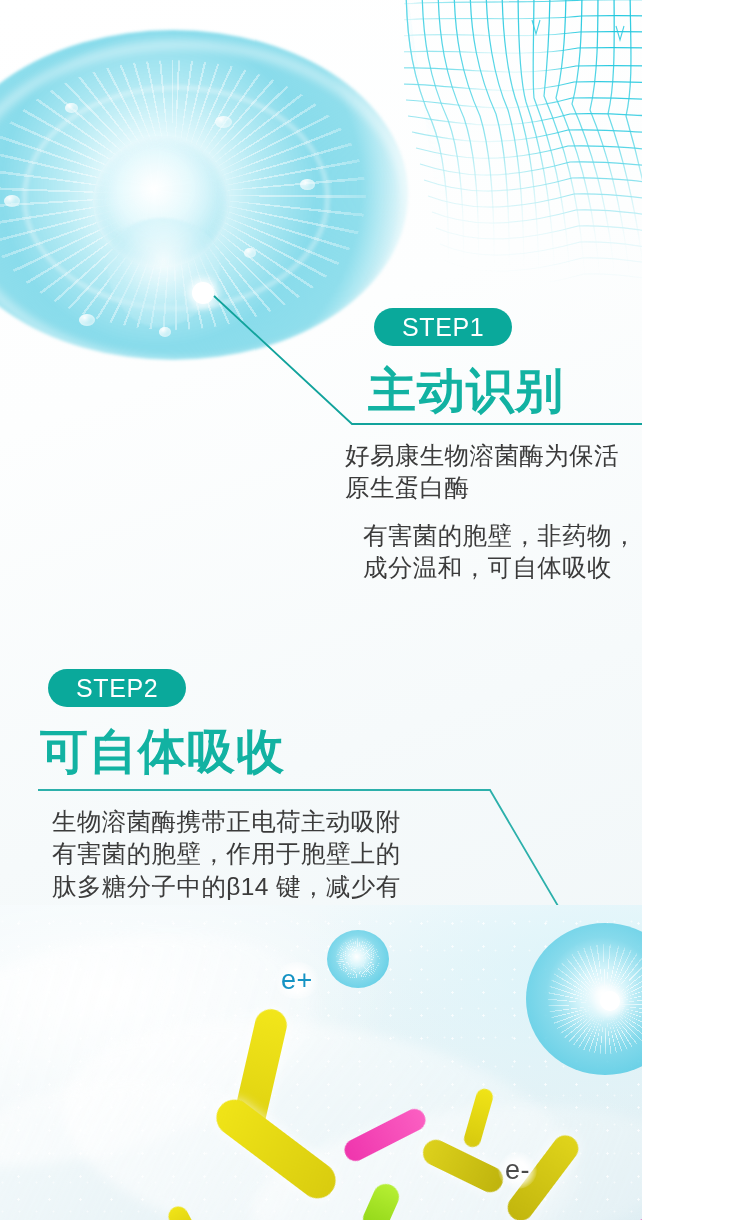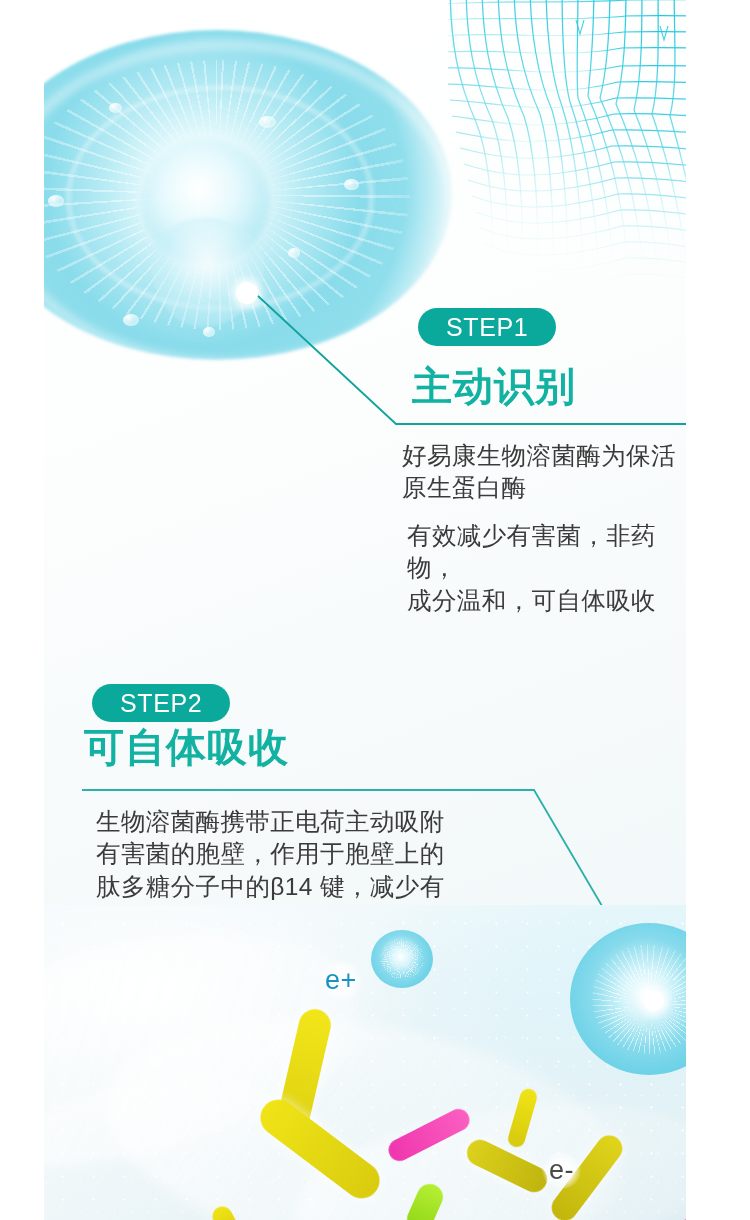--- a/index.html
+++ b/index.html
@@ -11,21 +11,20 @@
     font-family: "Liberation Sans", "DejaVu Sans", sans-serif;
   }
 
   #page {
     position: relative;
     width: 642px;
     height: 1220px;
     overflow: hidden;
     background:
       linear-gradient(160deg, #ffffff 0%, #fdfefe 30%, #f6fafb 60%, #eef5f7 100%);
-    margin-left: 44px;
   }
 
   
   .mesh-wrap {
     position: absolute;
     left: 404px;
     top: -18px;
     width: 360px;
     height: 300px;
     overflow: hidden;
@@ -149,21 +148,21 @@
     background: #0aa99b;
     color: #ffffff;
     font-size: 25px;
     letter-spacing: 0.6px;
     padding: 0 28px;
     font-family: "Liberation Sans", "DejaVu Sans", sans-serif;
   }
   .heading {
     position: absolute;
     color: #12b2a2;
-    font-size: 40px;
+    font-size: 48px;
     font-weight: bold;
     letter-spacing: 1px;
     line-height: 1;
     white-space: nowrap;
     font-family: "DejaVu Sans", "Liberation Sans", sans-serif;
   }
   .para {
     position: absolute;
     color: #3b3b3b;
     font-size: 24.5px;
@@ -346,27 +345,27 @@
 
     <polyline points="214,296 352,424 715,424" fill="none" stroke="#12a39c" stroke-width="1.8" stroke-linejoin="miter"></polyline>
 
     <polyline points="38,790 490,790 612,998" fill="none" stroke="#2cb0ab" stroke-width="1.8" stroke-linejoin="miter"></polyline>
   </svg>
 
   <div class="badge" style="left:374px; top:308px;">STEP1</div>
 
   <div class="heading" style="left:368px; top:366px;">主动识别</div>
 
-  <div class="para" style="left:358px; top:440px; white-space:pre-line;">好易康生物溶菌酶为保活
+  <div class="para" style="left:345px; top:440px; white-space:pre-line;">好易康生物溶菌酶为保活
 原生蛋白酶</div>
 
-  <div class="para" style="left:363px; top:520px; white-space:pre-line;">有效减少有害菌，非药物，
+  <div class="para" style="left:363px; top:520px; white-space:pre-line;">有害菌的胞壁，非药物，
 成分温和，可自体吸收</div>
 
-  <div class="badge" style="left:48px; top:684px;">STEP2</div>
+  <div class="badge" style="left:48px; top:669px;">STEP2</div>
 
   <div class="heading" style="left:40px; top:727px;">可自体吸收</div>
 
   <div class="para" style="left:52px; top:806px; white-space:pre-line;">生物溶菌酶携带正电荷主动吸附
 有害菌的胞壁，作用于胞壁上的
 肽多糖分子中的β14 键，减少有
 害菌</div>
 
   <div class="bottom-scene">
     <div class="bs-bg"></div>

